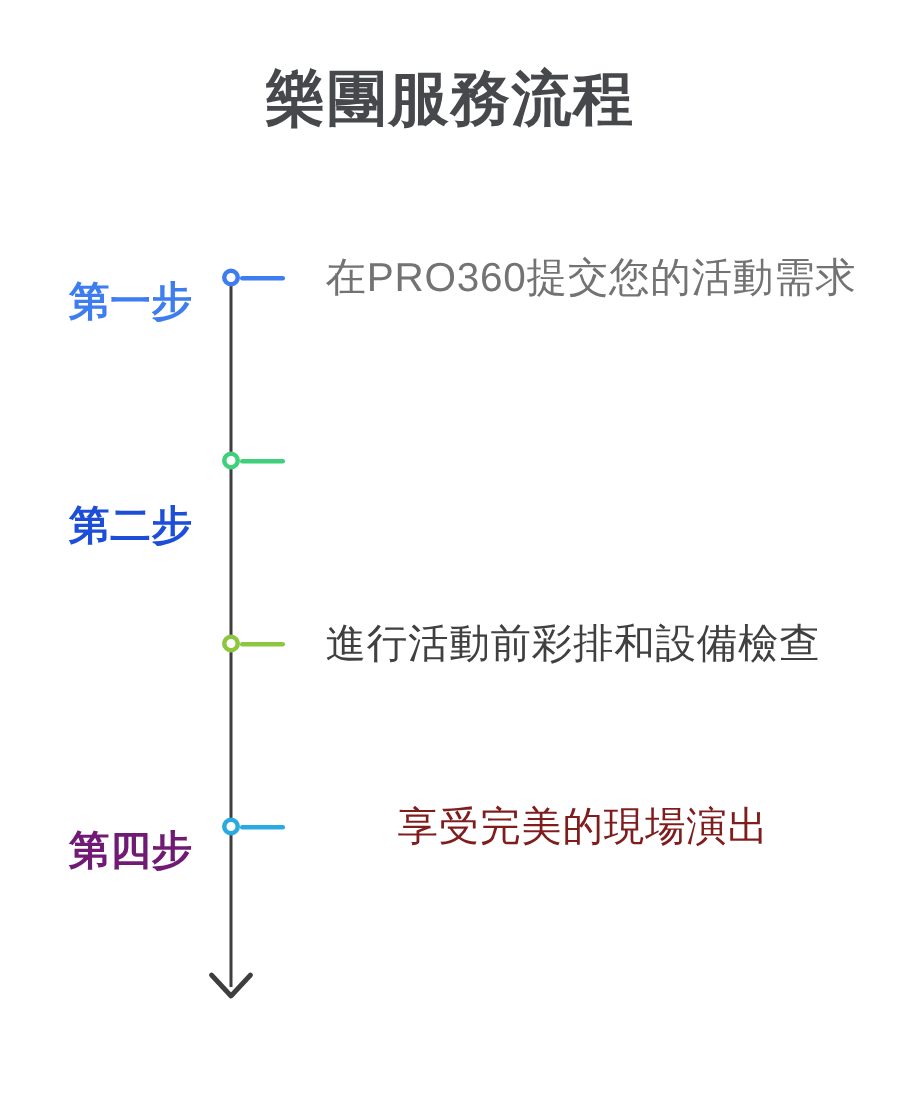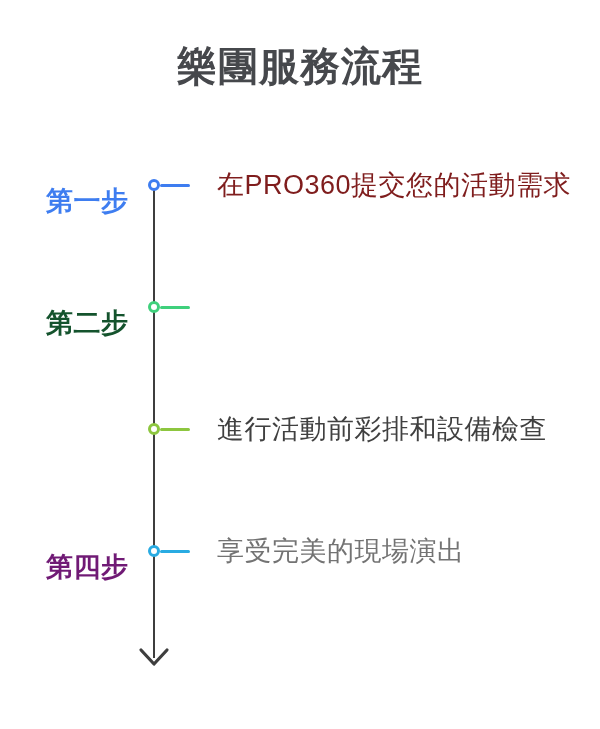--- a/index.html
+++ b/index.html
@@ -98,35 +98,35 @@
   <div class="timeline-line" style="background: rgb(62, 62, 62);"></div>
 
   <svg class="arrow-svg" viewBox="0 0 34 26" xmlns="http://www.w3.org/2000/svg">
     <polyline class="arrow-head" points="4,5 17,19 30,5" fill="none" stroke="#3e3e3e" stroke-width="3.2" stroke-linecap="round" stroke-linejoin="round"></polyline>
   </svg>
 
   <div class="step" style="--yc:185px">
     <span class="step-label" style="color: rgb(62, 125, 240);">第一步</span>
     <span class="step-node" style="color: rgb(62, 125, 240);"></span>
     <span class="step-connector" style="color: rgb(62, 125, 240);"></span>
-    <span class="step-description" style="color: #7f1d1d;">在PRO360提交您的活動需求</span>
+    <span class="step-description" style="color: #737373;">在PRO360提交您的活動需求</span>
   </div>
 
   <div class="step" style="--yc:307px">
-    <span class="step-label" style="color: #14532d;">第二步</span>
+    <span class="step-label" style="color: #1d4ed8; margin-top: 27px;">第二步</span>
     <span class="step-node" style="color: rgb(63, 208, 124);"></span>
     <span class="step-connector" style="color: rgb(63, 208, 124);"></span>
   </div>
 
   <div class="step" style="--yc:429px">
     <span class="step-node" style="color: rgb(141, 198, 63);"></span>
     <span class="step-connector" style="color: rgb(141, 198, 63);"></span>
     <span class="step-description" style="color: #404040;">進行活動前彩排和設備檢查</span>
   </div>
 
   <div class="step" style="--yc:551px">
     <span class="step-label" style="color: #701a75;">第四步</span>
     <span class="step-node" style="color: rgb(41, 171, 226);"></span>
     <span class="step-connector" style="color: rgb(41, 171, 226);"></span>
-    <span class="step-description" style="color: #737373;">享受完美的現場演出</span>
+    <span class="step-description" style="color: #7f1d1d; margin-left: 48px;">享受完美的現場演出</span>
   </div>
 
 </div>
 
 </body></html>

